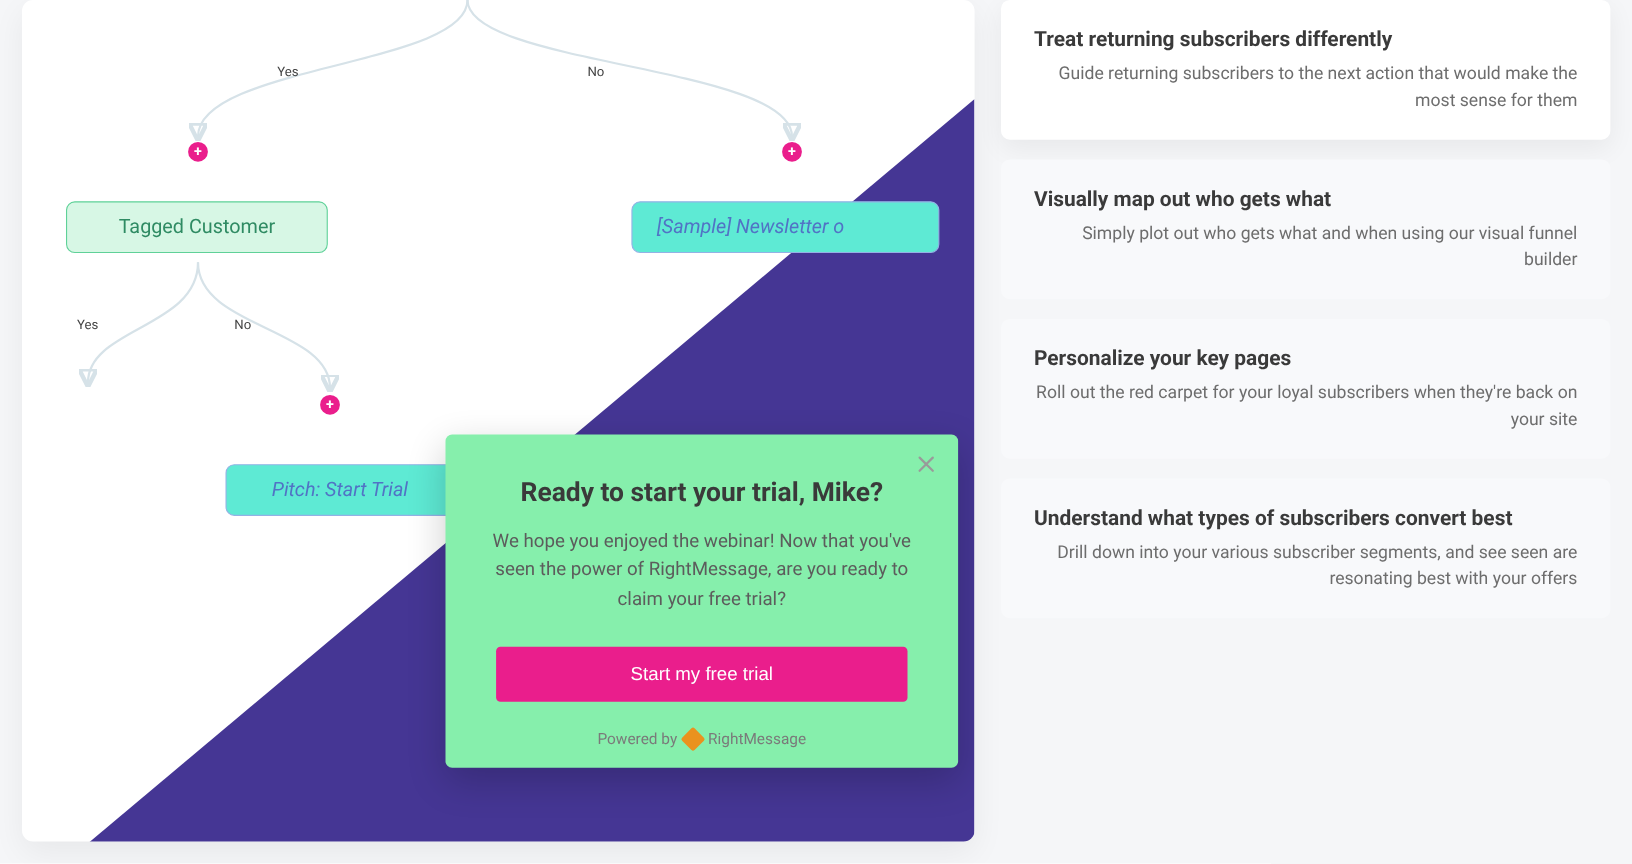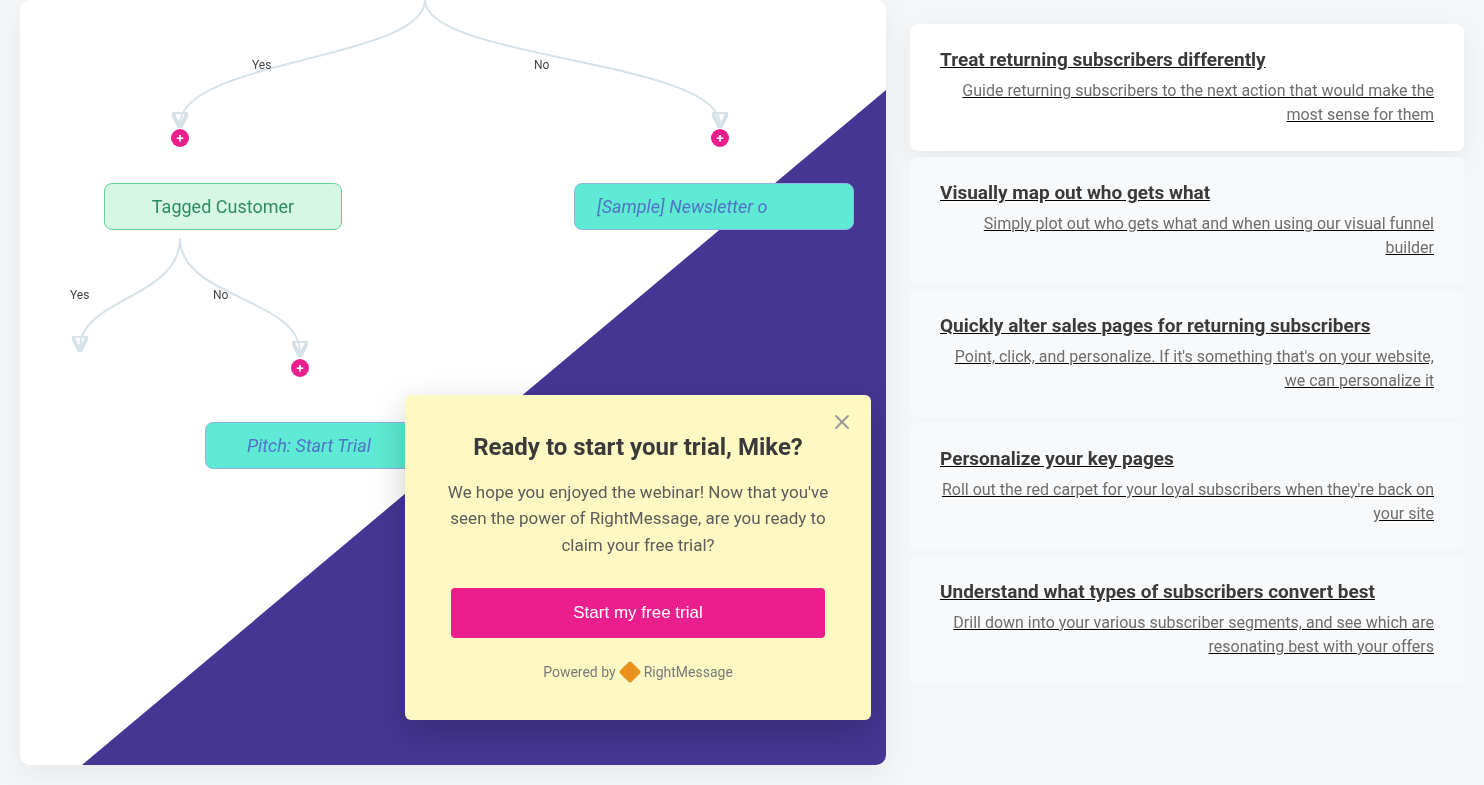--- a/index.html
+++ b/index.html
@@ -70,39 +70,38 @@
     border-radius:8px;
     padding:12px 22px;
     font-size:18px;
     text-align:center;
     white-space:nowrap;
   }
   .node-green {
     background:#d7f7e5;
     color:#2f8b63;
     border:1px solid #5fd198;
-    margin-left:44px;
   }
   .node-blue {
     background:#5eead4;
     color:#5173c5;
     border:1px solid #93b2e5;
     font-style:italic;
   }
 
   
   .modal {
     position:absolute;
     left:385px;
     top:395px;
     width:466px;
-    background:#fef9c3;
+    background:#86efac;
     border-radius:6px;
     box-shadow:0 12px 35px rgba(0,0,0,0.2);
-    padding:28px 32px 40px 32px;
+    padding:28px 32px 18px 32px;
     text-align:center;
   }
   .modal .close {
     position:absolute;
     top:16px;
     right:18px;
     width:22px; height:22px;
     cursor:pointer;
     display:flex; align-items:center; justify-content:center;
   }
@@ -147,23 +146,21 @@
     background:#ea921e;
     transform:rotate(45deg);
     border-radius:2px;
   }
 
   
   .right-panel {
     flex:1;
     display:flex;
     flex-direction:column;
-    gap:6px;
-    padding-top:24px;
-    text-decoration:underline;
+    gap:18px;
   }
   .feature-card {
     background:#f8f9fb;
     border-radius:8px;
     padding:24px 30px;
     cursor:pointer;
   }
   .feature-card.active {
     background:#ffffff;
     box-shadow:0 8px 24px rgba(0,0,0,0.06);
@@ -246,25 +243,21 @@
   <div class="right-panel">
     <div class="feature-card active">
       <h3>Treat returning subscribers differently</h3>
       <p>Guide returning subscribers to the next action that would make the most sense for them</p>
     </div>
     <div class="feature-card">
       <h3>Visually map out who gets what</h3>
       <p>Simply plot out who gets what and when using our visual funnel builder</p>
     </div>
     <div class="feature-card">
-      <h3>Quickly alter sales pages for returning subscribers</h3>
-      <p>Point, click, and personalize. If it's something that's on your website, we can personalize it</p>
-    </div>
-    <div class="feature-card">
       <h3>Personalize your key pages</h3>
       <p>Roll out the red carpet for your loyal subscribers when they're back on your site</p>
     </div>
     <div class="feature-card">
       <h3>Understand what types of subscribers convert best</h3>
-      <p>Drill down into your various subscriber segments, and see which are resonating best with your offers</p>
+      <p>Drill down into your various subscriber segments, and see seen are resonating best with your offers</p>
     </div>
   </div>
 </div>
 
 </body></html>

